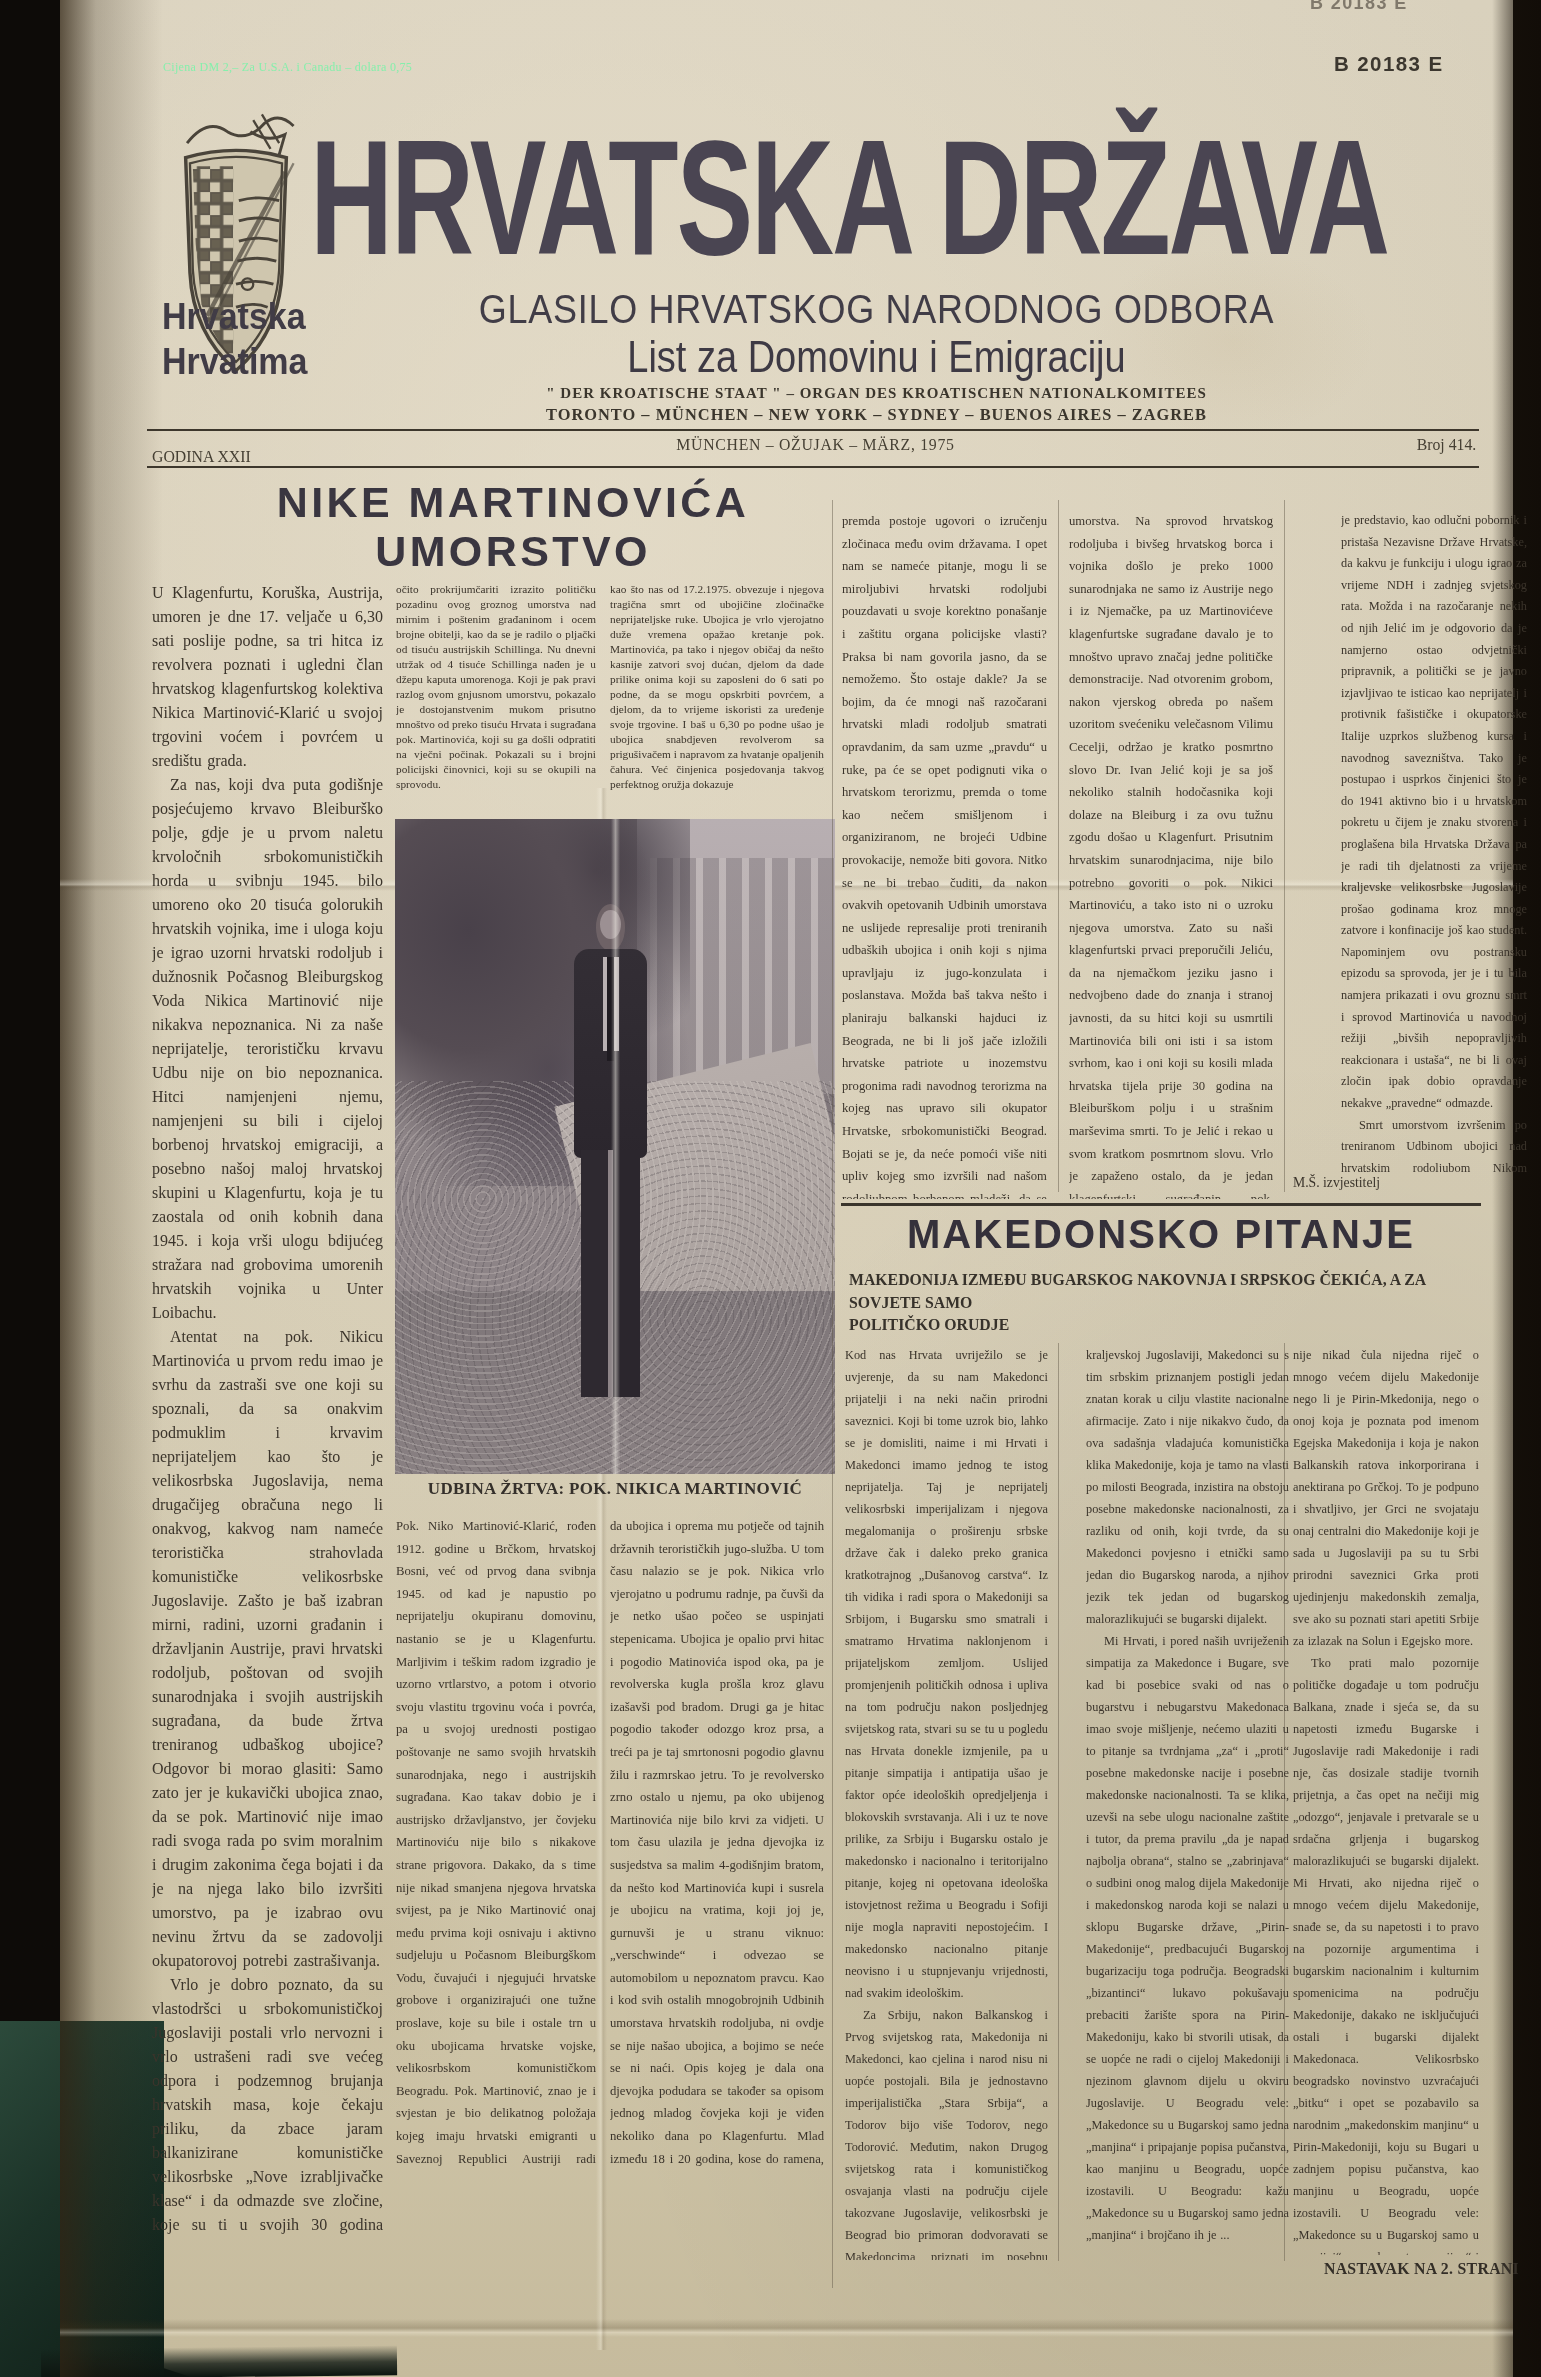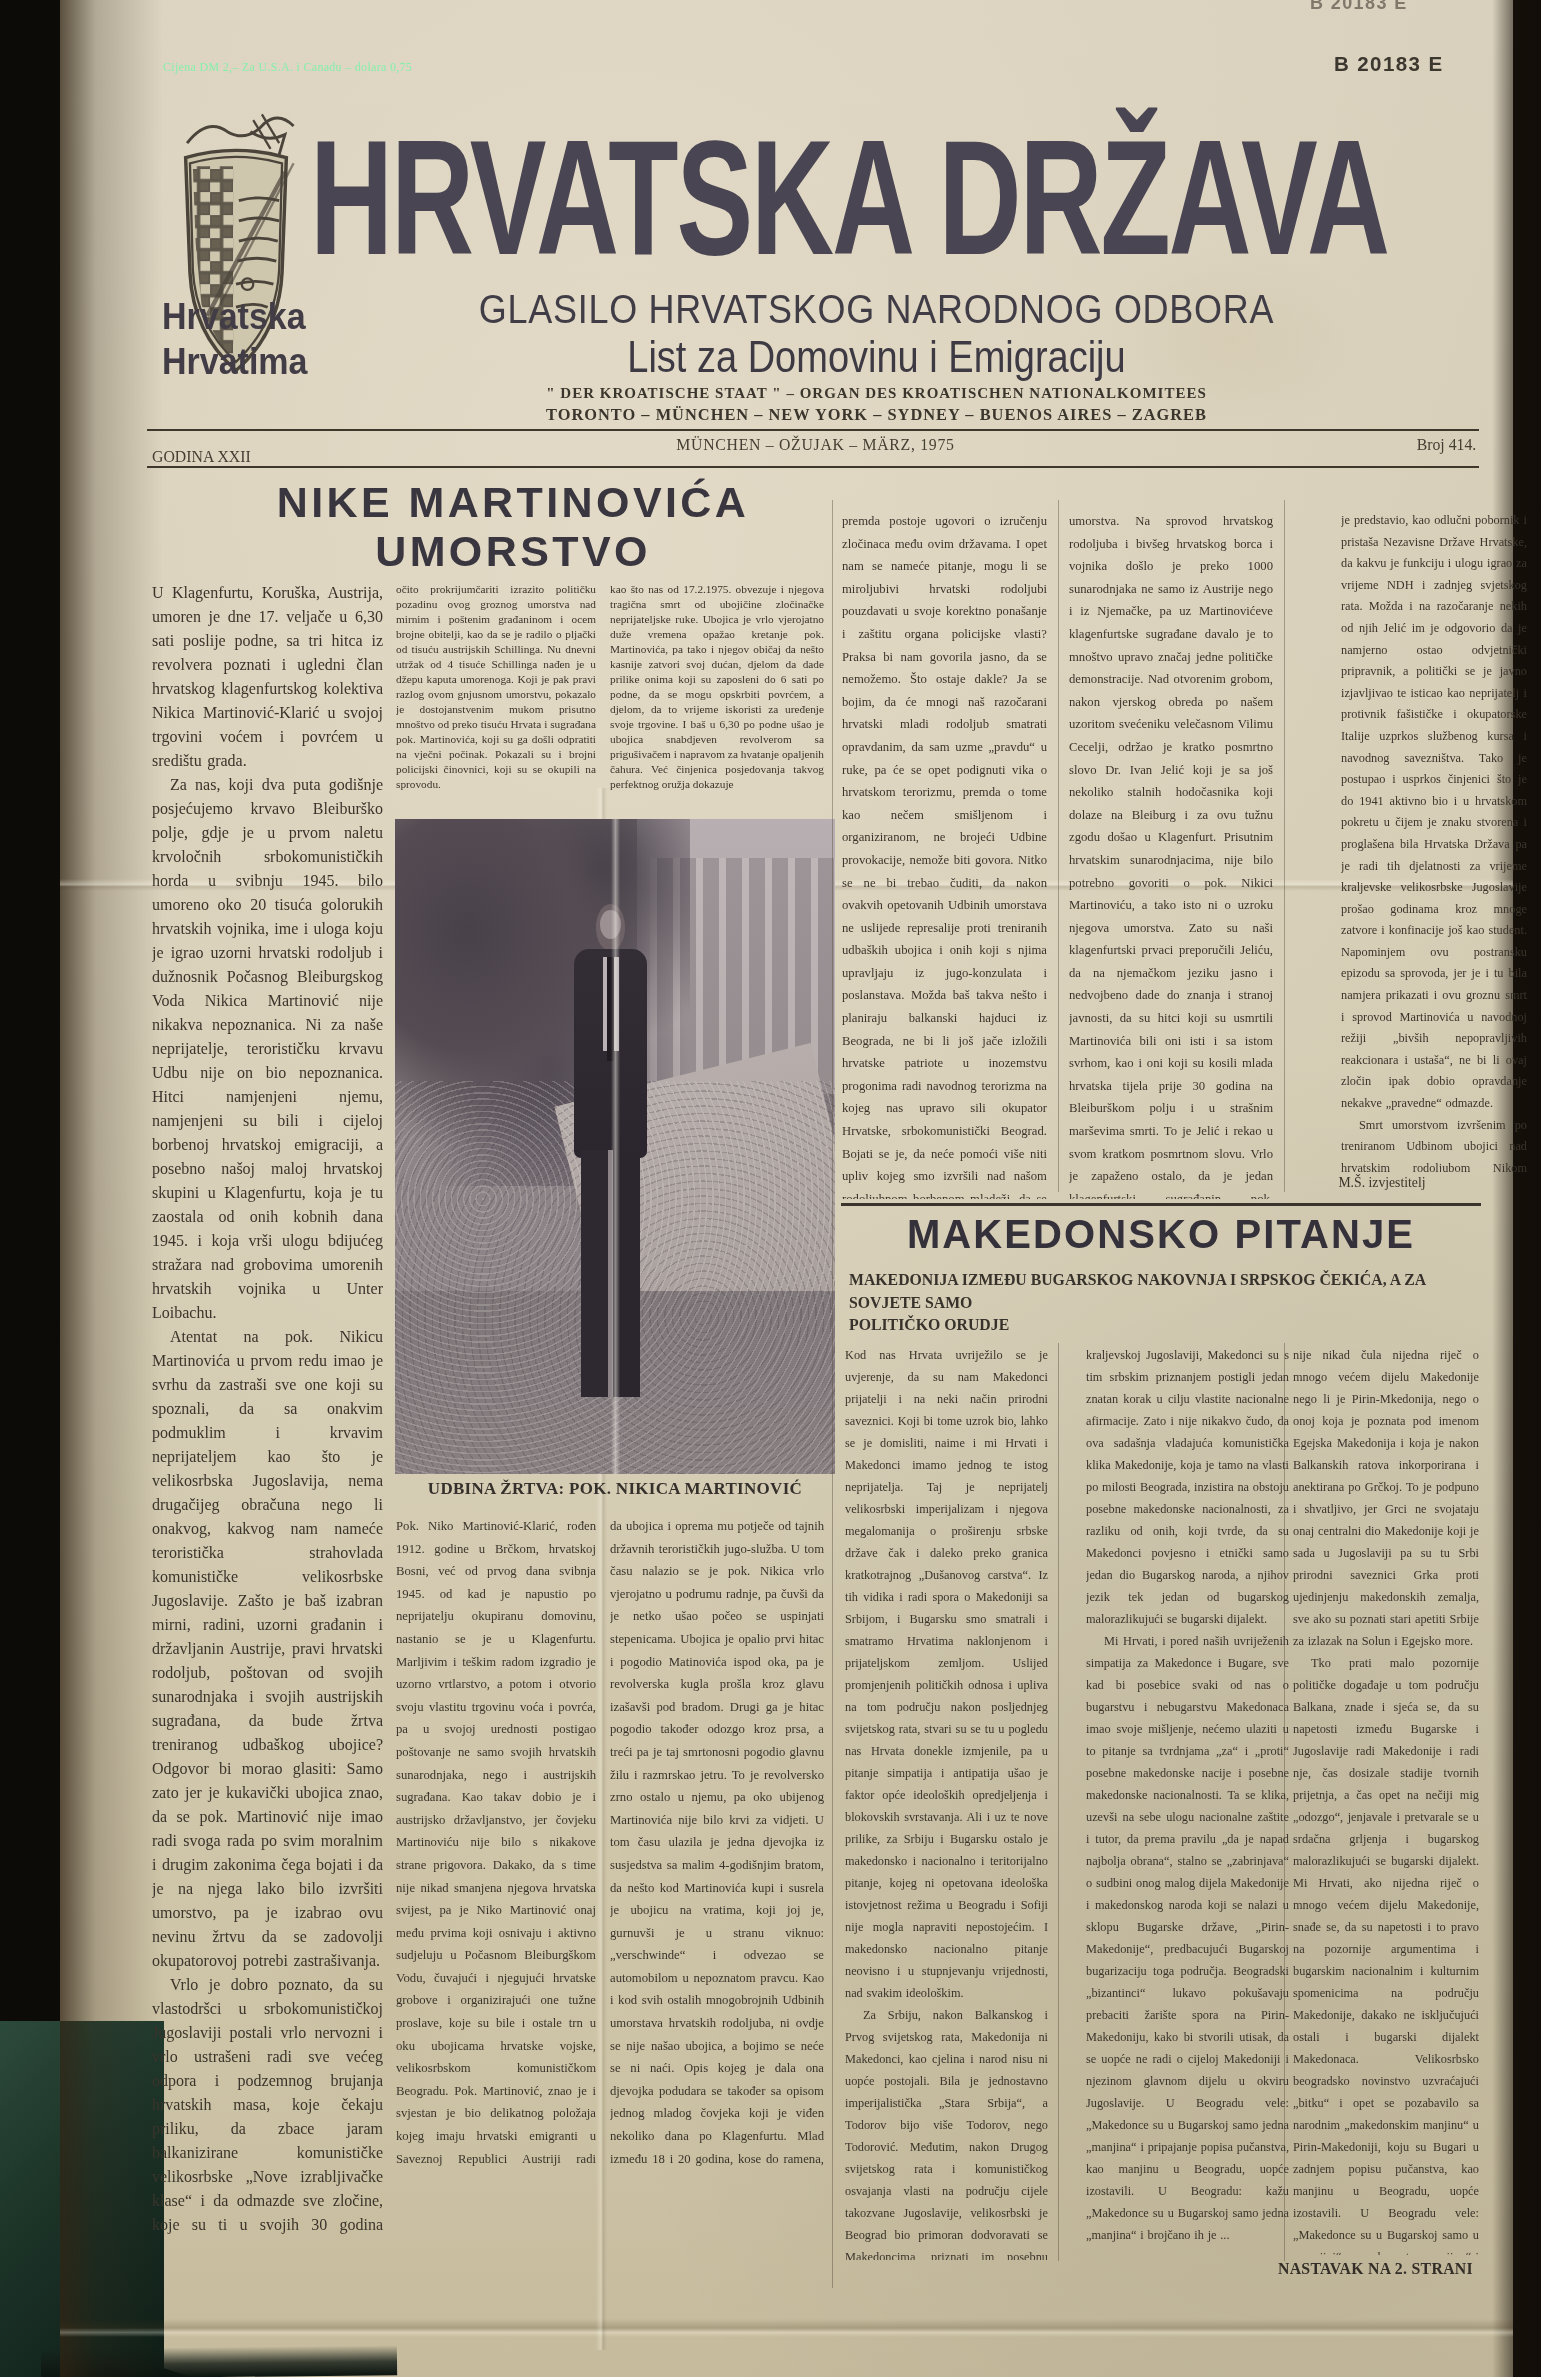--- a/index.html
+++ b/index.html
@@ -94,31 +94,31 @@
   .ph-torso{position:absolute;left:18%;top:8.5%;width:64%;height:40%;border-radius:15px 15px 6.8px 6.8px;
       background:linear-gradient(180deg,#332e35 0%,#2b262d 100%);}
   .ph-shirt{position:absolute;left:43%;top:10%;width:14%;height:18%;background:#b9b1b3;}
   .ph-tie{position:absolute;left:47%;top:10%;width:6%;height:20%;background:#1f1b21;}
   .ph-legs{position:absolute;left:24%;top:47%;width:52%;height:47%;
       background:linear-gradient(90deg,#2e2930 0 46%,#8d8487 46% 54%,#2b262d 54% 100%);}
   .ph-fold{position:absolute;left:49%;top:0;width:9.6px;height:100%;
       background:linear-gradient(90deg,rgba(0,0,0,0),rgba(240,236,228,.5) 50%,rgba(0,0,0,0));}
   .caption{position:absolute;left:395px;top:1479px;width:440px;text-align:center;
       font-weight:bold;font-size:17px;letter-spacing:0.3px;color:#35302b;}
-  .sig{position:absolute;left:1293px;top:1175px;width:178px;text-align:center;
+  .sig{position:absolute;left:1293px;top:1175px;width:178px;text-align:left;
       font-size:13.7px;color:#3b342b;}
   .vrule{position:absolute;width:1.4px;background:rgba(90,82,66,.45);}
   
   .a2-toprule{position:absolute;left:841px;top:1203px;width:640px;height:3.4px;background:#3a352c;}
   .a2-head{position:absolute;left:841px;top:1212px;width:640px;text-align:center;
       font-family:"Liberation Sans",sans-serif;font-weight:bold;font-size:40px;
       letter-spacing:2.1px;color:#35313b;}
   .a2-sub{position:absolute;left:849px;top:1269px;width:623px;text-align:left;
       font-weight:bold;font-size:15.8px;line-height:22.6px;color:#37322b;}
-  .nastavak{position:absolute;left:1206px;top:2260px;width:267px;text-align:right;
+  .nastavak{position:absolute;left:1252px;top:2260px;width:267px;text-align:right;
       font-weight:bold;font-size:15.8px;letter-spacing:0.3px;color:#332e27;}
 </style>
 </head>
 <body>
 
 <div id="stage">
 
   <div class="paper"></div>
   <div class="book-corner"></div>
   <div class="book-bottom"></div>

